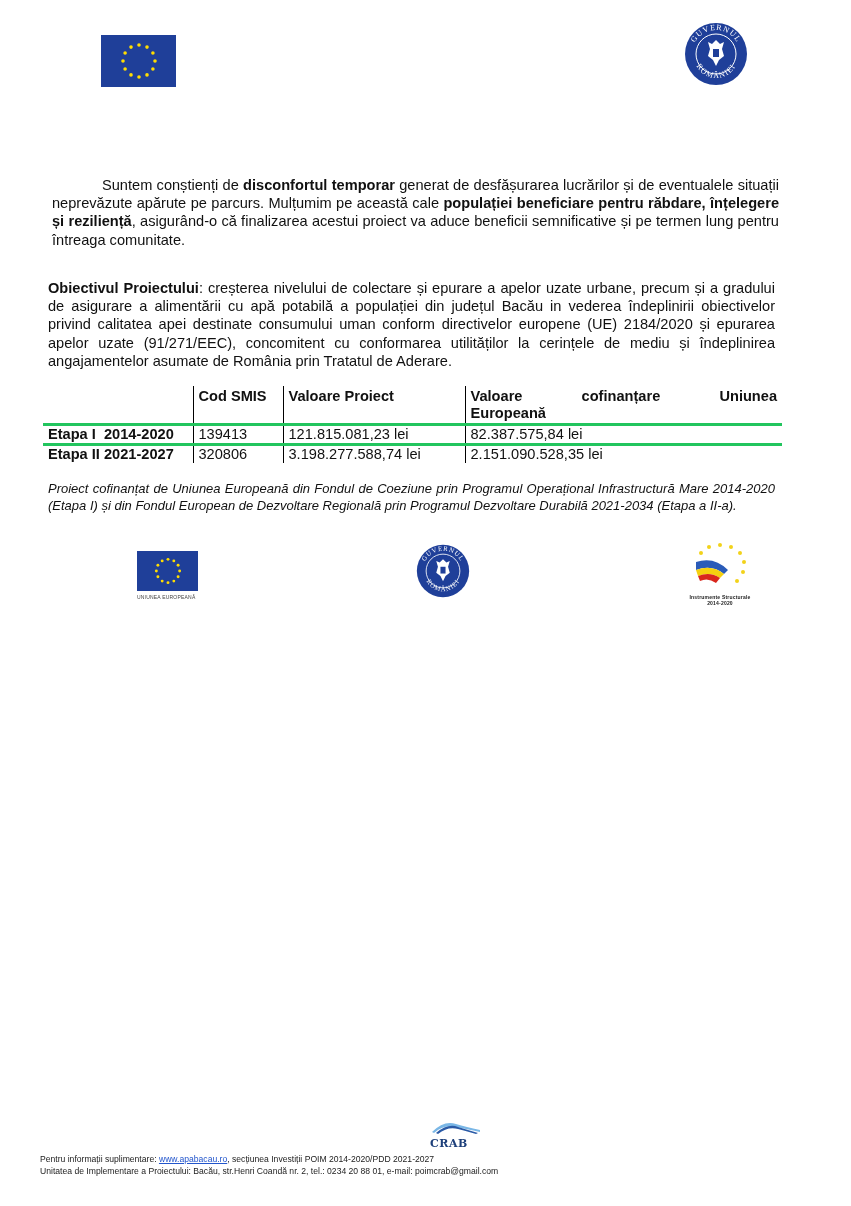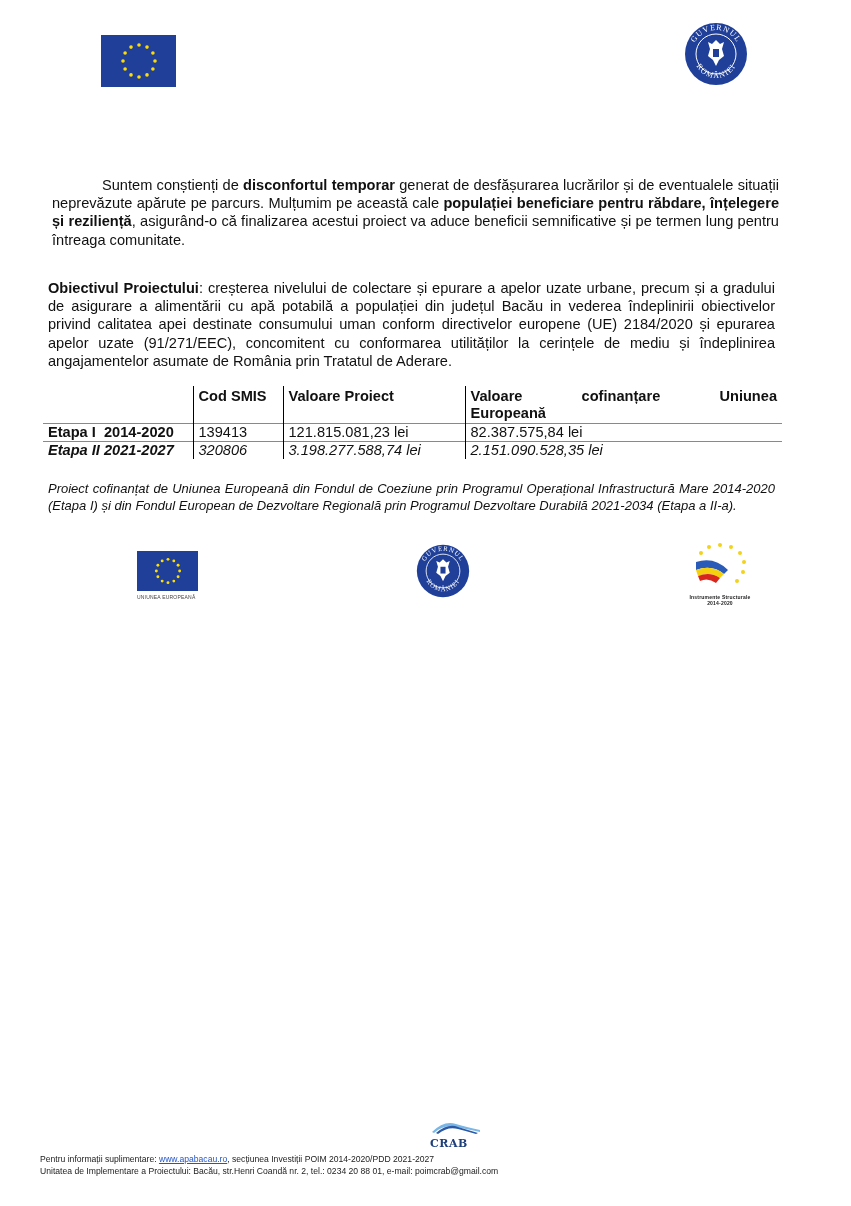--- a/index.html
+++ b/index.html
@@ -28,22 +28,22 @@
     
     .fin-table {
       left: 43px; top: 386px; width: 739px; border-collapse: collapse;
       font-size: 14.6px; line-height: 17px;
     }
     .fin-table td, .fin-table th {
       padding: 0 5px; vertical-align: top; text-align: left;
     }
     .fin-table th { font-weight: bold; padding-top: 2px; }
     .fin-table .vline { border-left: 1px solid #000; margin-left: 36px; }
-    .fin-table tr.row td { border-top: 1px solid #22c55e; }
-    .fin-table tr.row-last td { border-bottom: 1px solid #000; font-style: italic; }
+    .fin-table tr.row td { border-top: 3px solid #22c55e; }
+    .fin-table tr.row-last td { border-bottom: 1px solid #000; }
     .fin-table td.rowhead { font-weight: bold; white-space: nowrap; }
     .just-head { display: flex; justify-content: space-between; gap: 20px; }
     .italic-note {
       left: 48px; width: 727px; font-style: italic; font-size: 13px; line-height: 16.5px;
       text-align: justify;
     }
     
     .footer {
       left: 0; width: 851px; text-align: left; font-size: 8.6px; line-height: 11.5px; color: #222; padding-left: 40px;
     }

